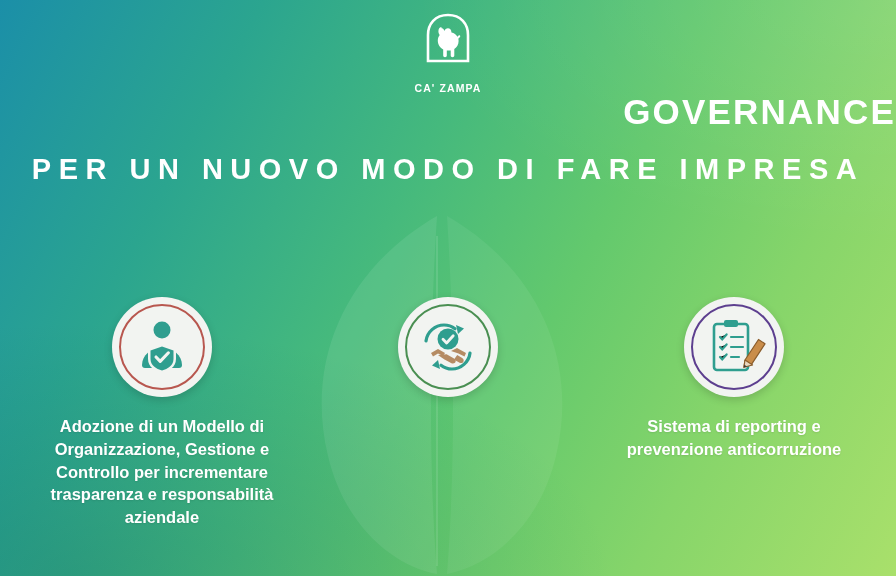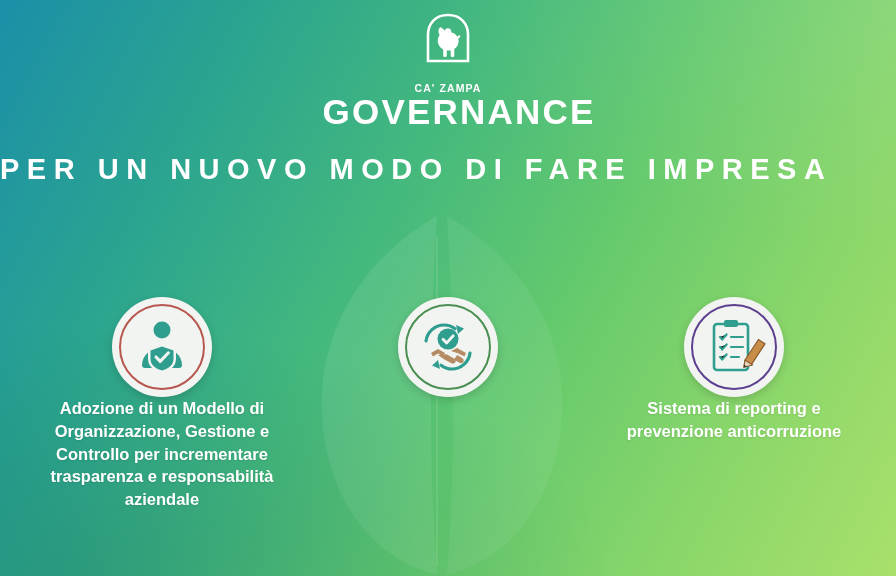--- a/index.html
+++ b/index.html
@@ -70,33 +70,33 @@
     font-weight: bold;
     letter-spacing: 1.1px;
   }
 
   
   .title {
     position: absolute;
     top: 92px;
     left: 0;
     right: 0;
-    text-align: center;
+    text-align: right;
     color: #ffffff;
     font-size: 35px;
     font-weight: bold;
     letter-spacing: 2.2px;
     margin-left: 22px;
   }
   .subtitle {
     position: absolute;
     top: 153px;
     left: 0;
     right: 0;
-    text-align: left;
+    text-align: center;
     color: #ffffff;
     font-size: 29px;
     font-weight: bold;
     letter-spacing: 7.5px;
   }
 
   
   .columns {
     position: absolute;
     top: 297px;
@@ -118,20 +118,21 @@
     background: #f2f4f1;
     box-shadow: 0 3px 8px rgba(0,0,0,0.16);
     display: flex;
     align-items: center;
     justify-content: center;
     position: relative;
   }
   .badge svg { display: block; }
 
   .caption {
+    margin-top: 18px;
     text-align: center;
     color: #ffffff;
     font-size: 16.5px;
     font-weight: bold;
     line-height: 1.38;
     width: 270px;
     text-shadow: 0 1px 2px rgba(0,0,0,0.10);
   }
   .caption-note {
     margin-top: 5px;

